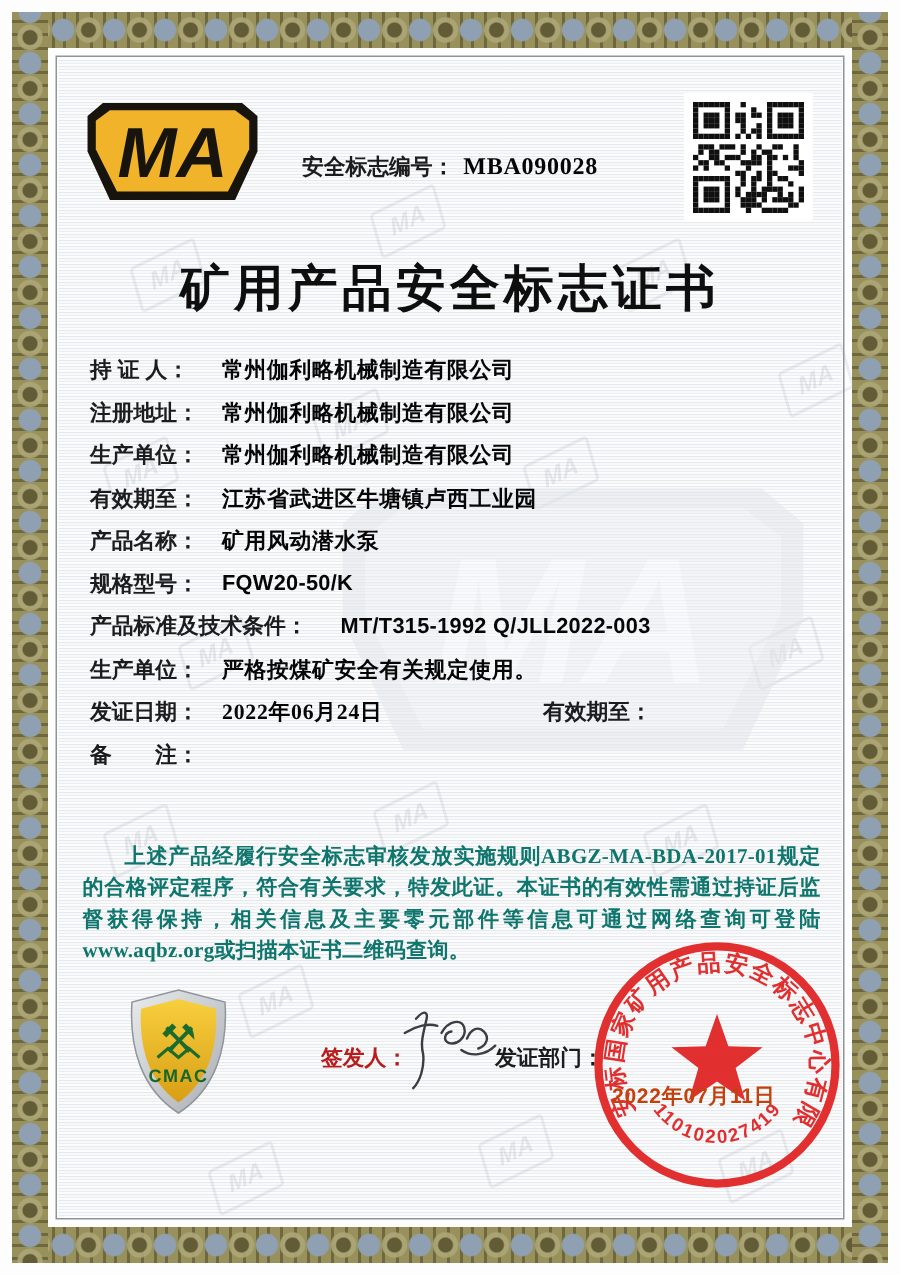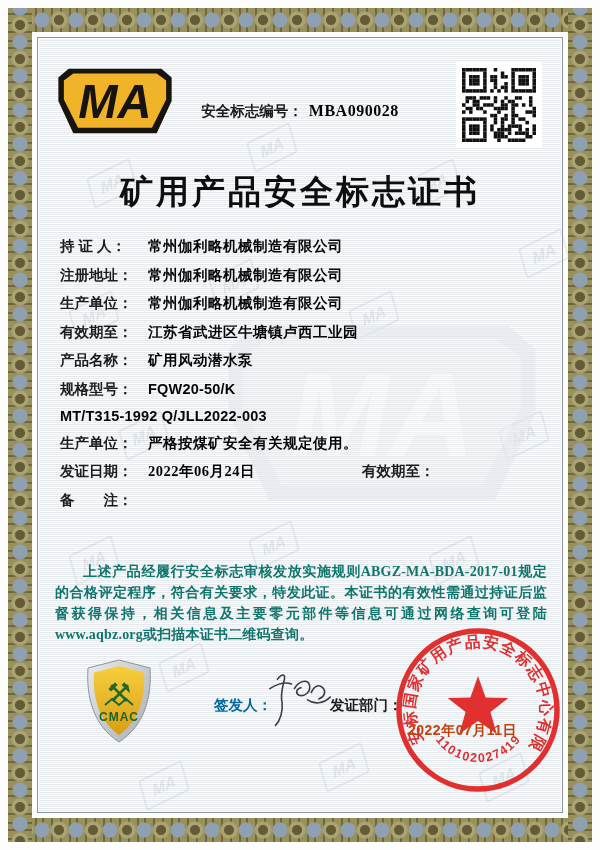--- a/index.html
+++ b/index.html
@@ -62,21 +62,21 @@
   .lab.mid{min-width:0;margin-left:56px;margin-right:14px;}
 
   
   .statement{position:absolute;left:55px;right:53px;top:561px;z-index:2;margin:0;
              font:700 14px/1.5 "Liberation Serif",serif;color:#0f766e;
              text-align:justify;text-indent:2em;letter-spacing:.2px;}
 
   
   .cmac{position:absolute;left:82px;top:658px;z-index:2;}
   .issuer-lab{position:absolute;left:214px;top:696px;z-index:2;
-              font:700 14.5px "Liberation Sans",sans-serif;color:#0369a1;}
+              font:700 14.5px "Liberation Sans",sans-serif;color:#b91c1c;}
   .signature{position:absolute;left:262px;top:666px;z-index:2;}
   .dept-lab{position:absolute;left:330px;top:696px;z-index:2;
             font:700 14.5px "Liberation Sans",sans-serif;color:#1c1c1e;}
   .seal{position:absolute;left:392px;top:624px;z-index:3;}
   .seal-date{position:absolute;left:408px;top:722px;z-index:4;
              font:700 14px "Liberation Sans",sans-serif;color:#c2410c;letter-spacing:.5px;}
 </style>
 </head>
 <body>
 
@@ -364,20 +364,21 @@
     </div>
     <div class="row">
       <span class="lab">产品名称：</span>
       <span class="val">矿用风动潜水泵</span>
     </div>
     <div class="row">
       <span class="lab">规格型号：</span>
       <span class="val mono">FQW20-50/K</span>
     </div>
     <div class="row">
+      <span class="lab" style="min-width:0;margin-right:22px">产品标准及技术条件：</span>
       <span class="val mono">MT/T315-1992 Q/JLL2022-003</span>
     </div>
     <div class="row">
       <span class="lab">生产单位：</span>
       <span class="val">严格按煤矿安全有关规定使用。</span>
     </div>
     <div class="row">
       <span class="lab">发证日期：</span>
       <span class="val date1">2022年06月24日</span>
       <span class="lab mid">有效期至：</span>

